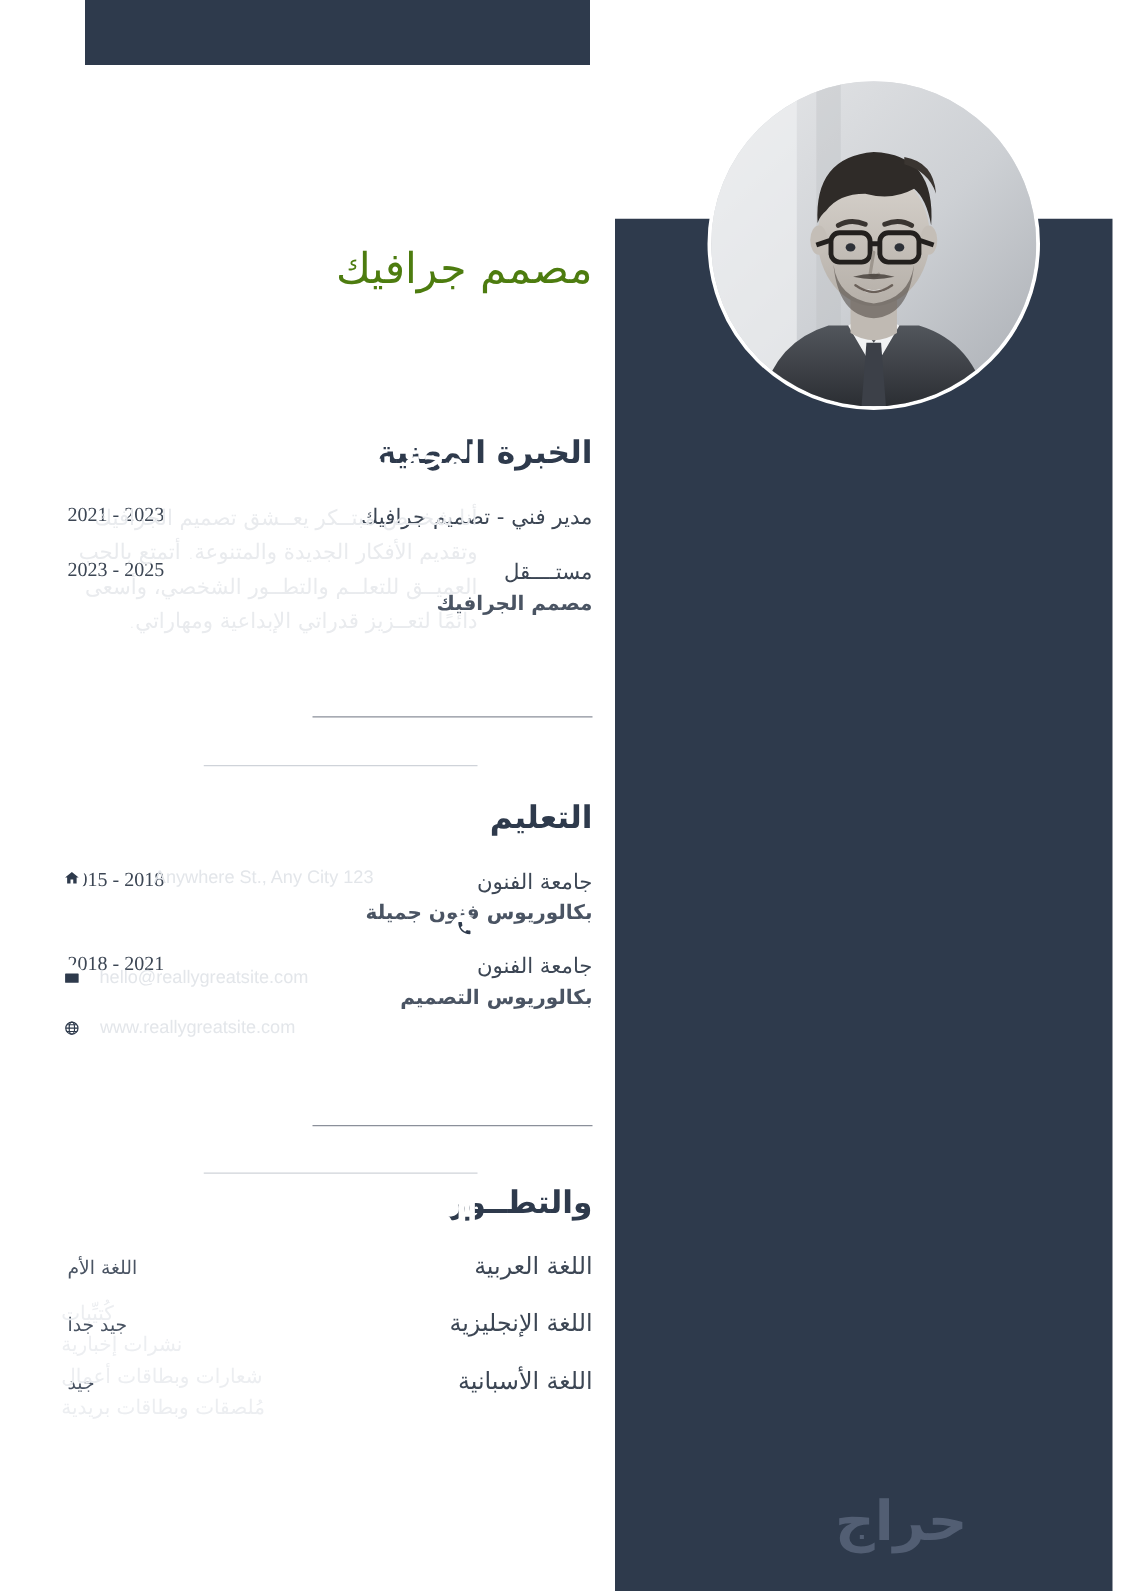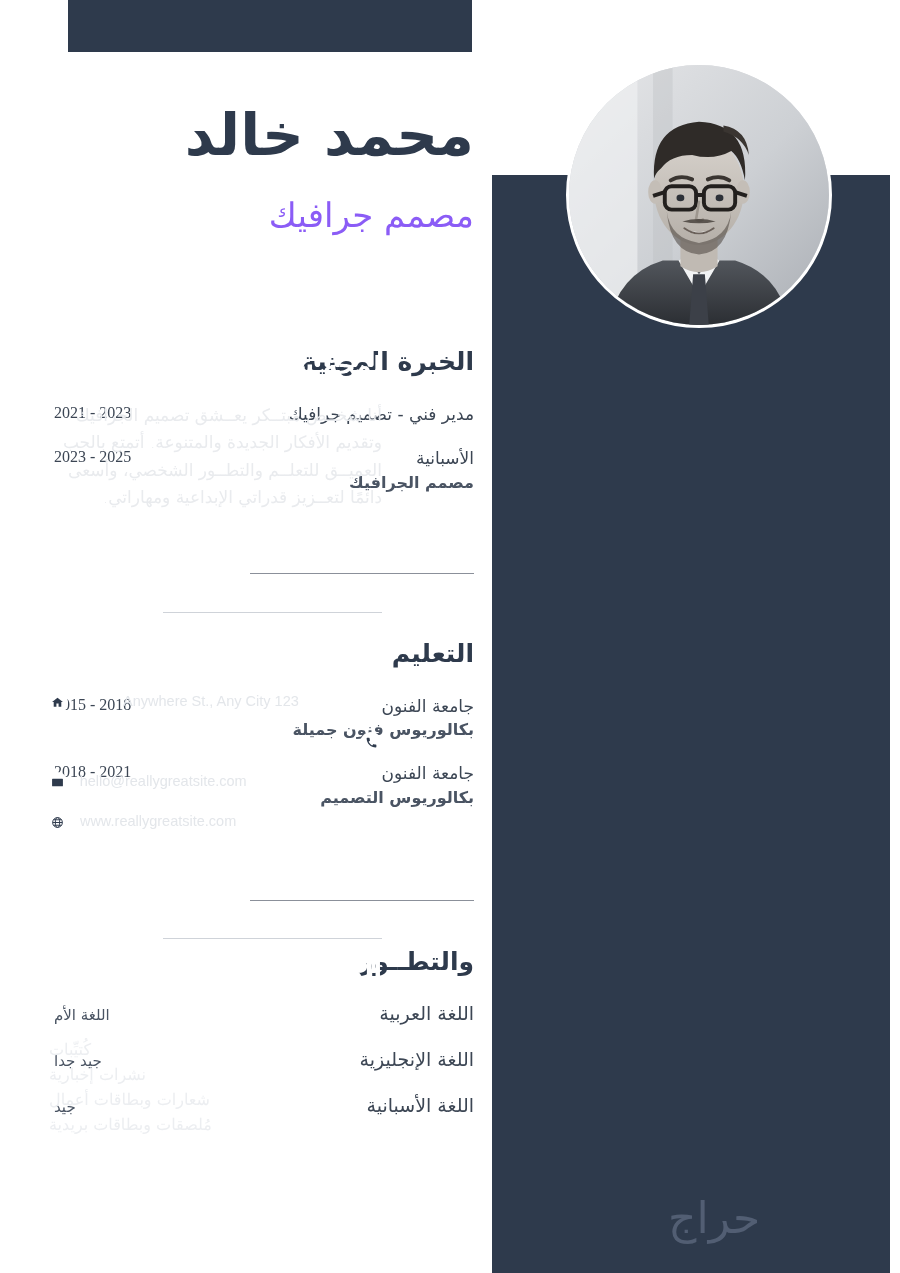--- a/index.html
+++ b/index.html
@@ -72,21 +72,21 @@
     letter-spacing: 1px;
     line-height: 1;
     white-space: nowrap;
   }
   .role {
     position: absolute;
     right: 18px;
     top: 198px;
     font-size: 34px;
     font-weight: 300;
-    color: #8b5cf6;
+    color: #4d7c0f;
     letter-spacing: 4px;
     line-height: 1;
     white-space: nowrap;
   }
 
   .l-section-title {
     font-size: 25px;
     font-weight: 700;
     color: #2e3a4c;
     text-align: right;
@@ -260,21 +260,21 @@
     background: #ffffff;
     margin-left: 5px;
   }
 
   
   .watermark {
     position: absolute;
     left: 668px;
     top: 1196px;
     font-size: 44px;
-    font-weight: 400;
+    font-weight: 700;
     color: #59657a;
     letter-spacing: 2px;
     line-height: 1;
     opacity: 0.85;
   }
 </style>
 </head>
 <body>
 
 <div id="page">
@@ -339,36 +339,35 @@
 
       <path d="M118 168 Q133 179 148 168 Q133 174 118 168 Z" fill="#ffffff"></path>
       <path d="M118 167 Q133 178 148 167" stroke="#6a6059" stroke-width="2" fill="none" stroke-linecap="round"></path>
 
       <path d="M116 160 Q133 155 150 160 Q133 164 116 160 Z" fill="#413b36" opacity="0.8"></path>
     </svg>
   </div>
 
   <div class="left-col">
 
-    <div class="name">محمد خالد</div>
     <div class="role">مصمم جرافيك</div>
 
     <div class="l-block" id="exp-block">
       <h2 class="l-section-title">الخبرة المهنية</h2>
 
       <div class="entry">
         <div class="entry-text">
           <span>مدير فني - تصميم جرافيك</span>
         </div>
         <div class="entry-date">2021 - 2023</div>
       </div>
 
       <div class="entry">
         <div class="entry-text">
-          <span>الأسبانية</span>
+          <span>مستــــقل</span>
           <span class="entry-sub">مصمم الجرافيك</span>
         </div>
         <div class="entry-date">2023 - 2025</div>
       </div>
     </div>
 
     <div class="l-divider" id="div-1"></div>
 
     <div class="l-block" id="edu-block">
       <h2 class="l-section-title">التعليم</h2>

